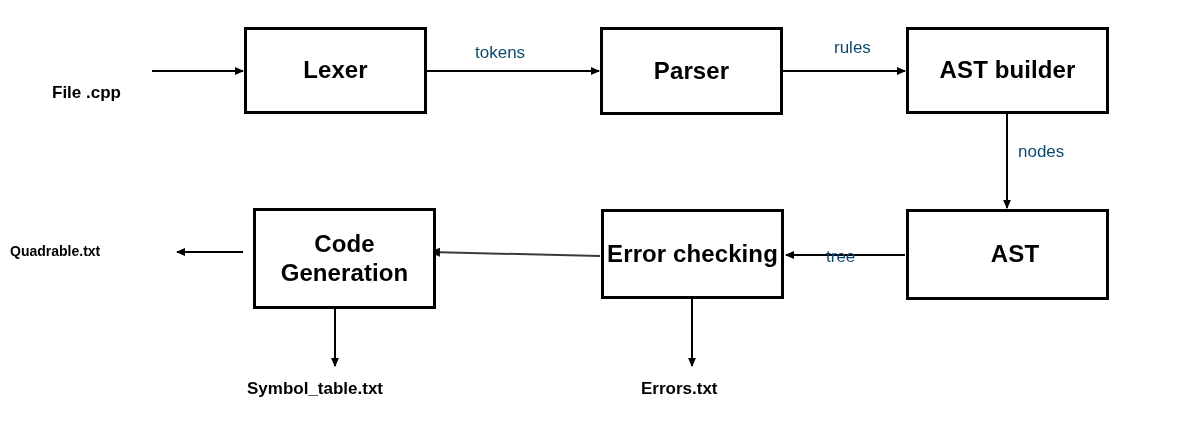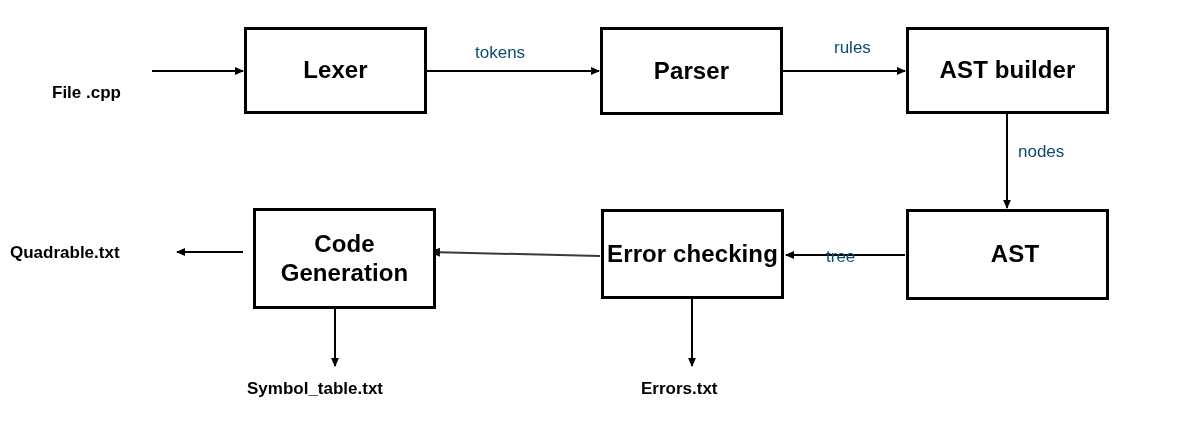--- a/index.html
+++ b/index.html
@@ -41,21 +41,21 @@
     z-index: 2;
   }
   .io-label {
     position: absolute;
     font-weight: bold;
     font-size: 17px;
     white-space: nowrap;
     z-index: 3;
   }
   .io-label.small {
-    font-size: 17px;
+    font-size: 14px;
   }
   .edge-label {
     position: absolute;
     font-weight: normal;
     font-size: 17px;
     white-space: nowrap;
     color: #0c4a6e;
     z-index: 3;
   }
 </style>

